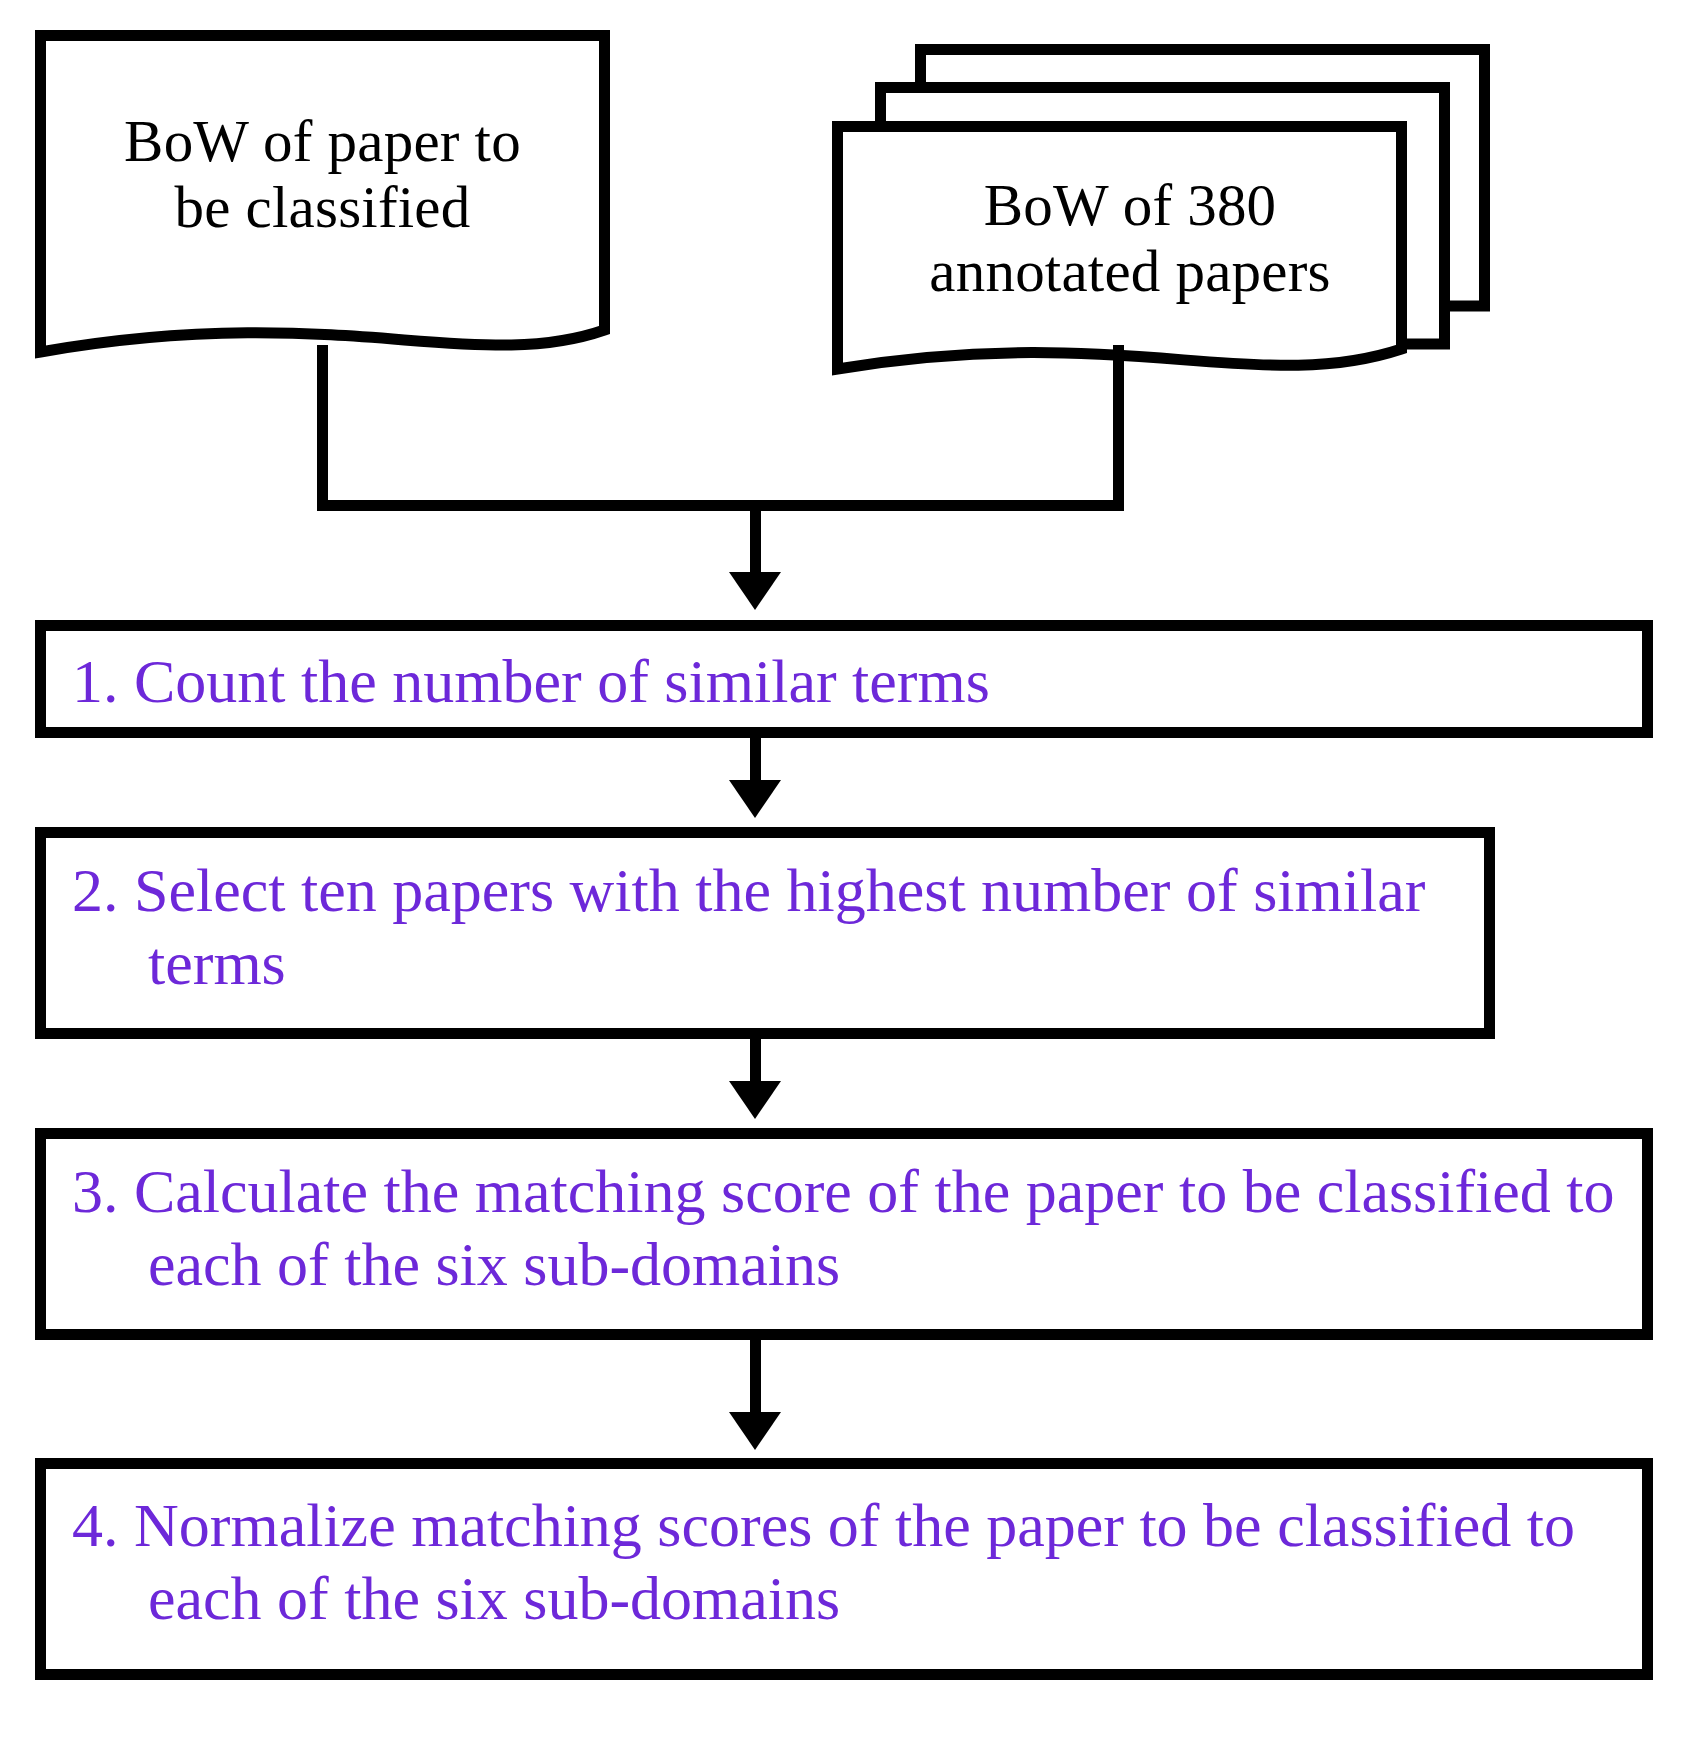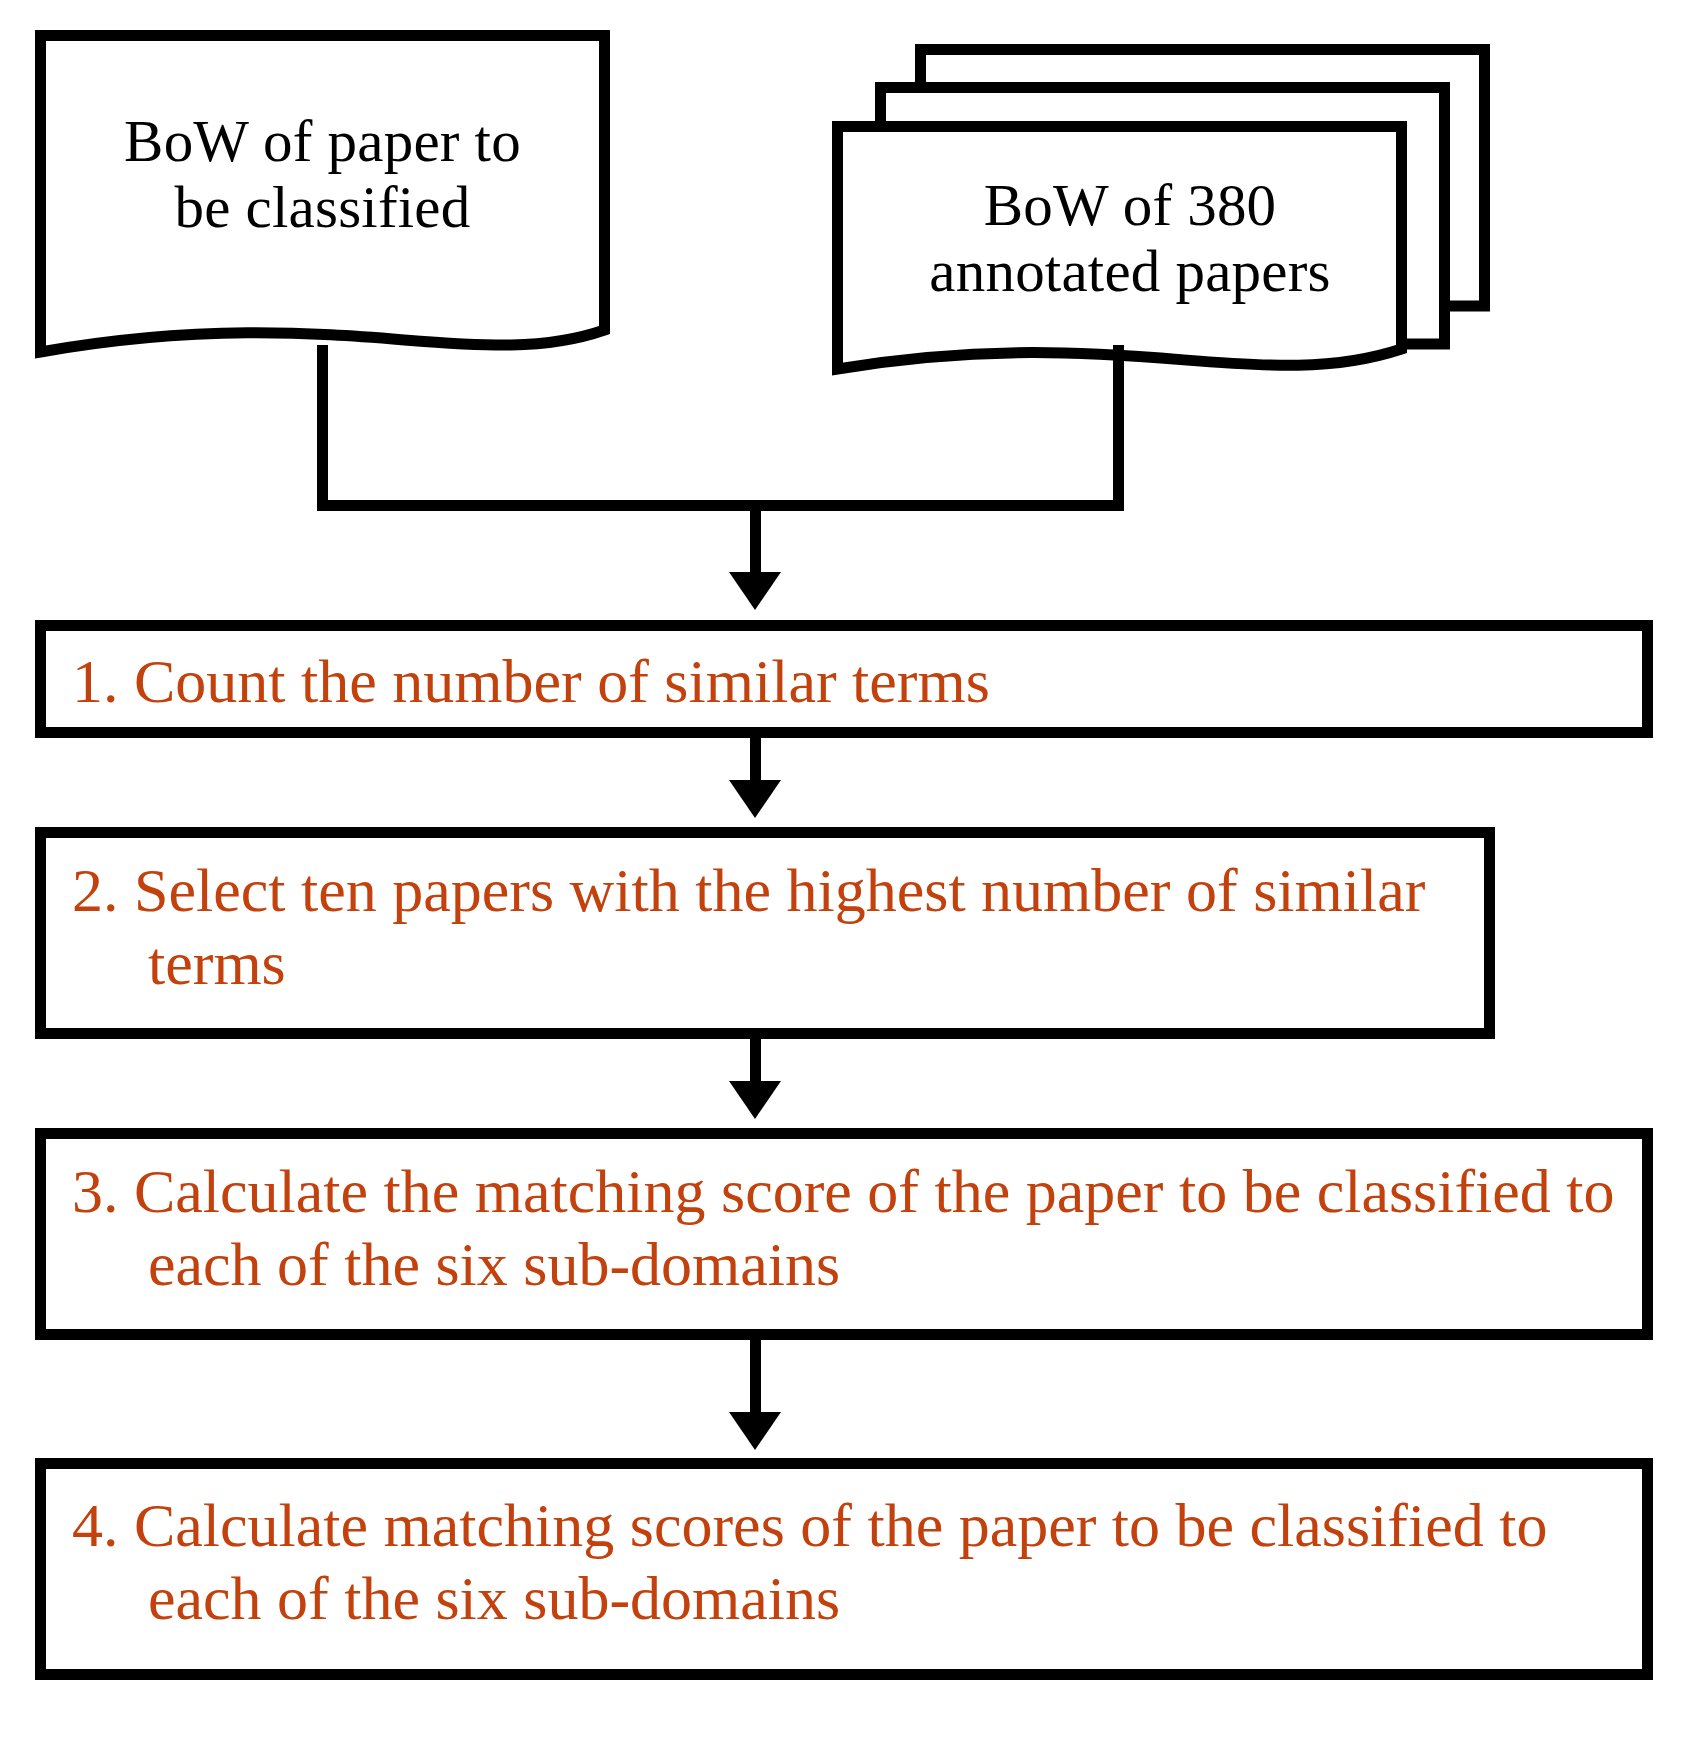--- a/index.html
+++ b/index.html
@@ -47,21 +47,21 @@
     border: 11px solid #000000;
   }
   .proc-text {
     position: absolute;
     left: 26px;
     right: 14px;
     font-size: 62px;
     line-height: 1.18;
     text-indent: 0;
     padding-left: 76px;
-    color: #c2410c;
+    color: #6d28d9;
   }
   .proc-text .num {
     margin-left: -76px;
     padding-right: 0;
   }
 
   
   .vline {
     position: absolute;
     background: #000000;
@@ -145,17 +145,17 @@
     </div>
   </div>
 
   <div>
     <div class="vline" style="left:750px; top:1340px; width:11px; height:72px;"></div>
     <div class="arrow-head" style="left:729px; top:1412px;"></div>
   </div>
 
   <div class="proc-box" style="left:35px; top:1458px; width:1618px; height:222px;">
     <div class="proc-text" style="top:20px;">
-      <span class="num">4.</span><span>&nbsp;</span><span>Calculate matching scores of the paper to be classified to each of the six sub-domains</span>
+      <span class="num">4.</span><span>&nbsp;</span><span>Normalize matching scores of the paper to be classified to each of the six sub-domains</span>
     </div>
   </div>
 
 </div>
 
 </body></html>

